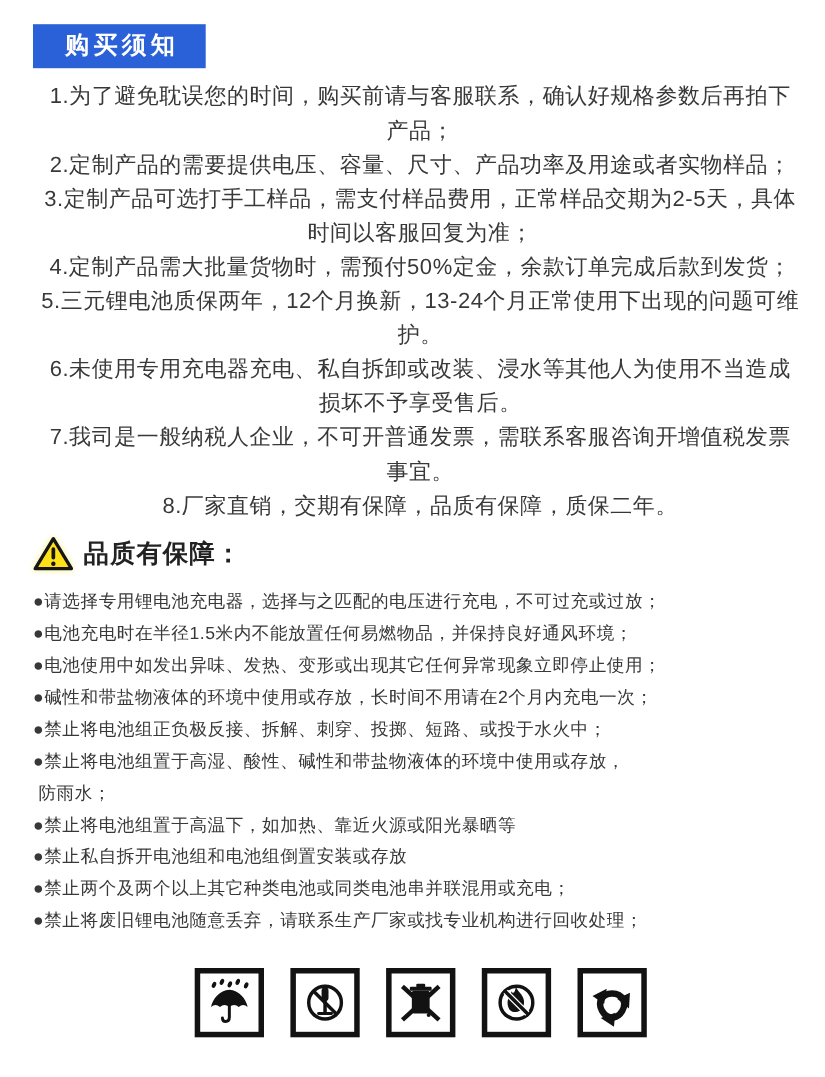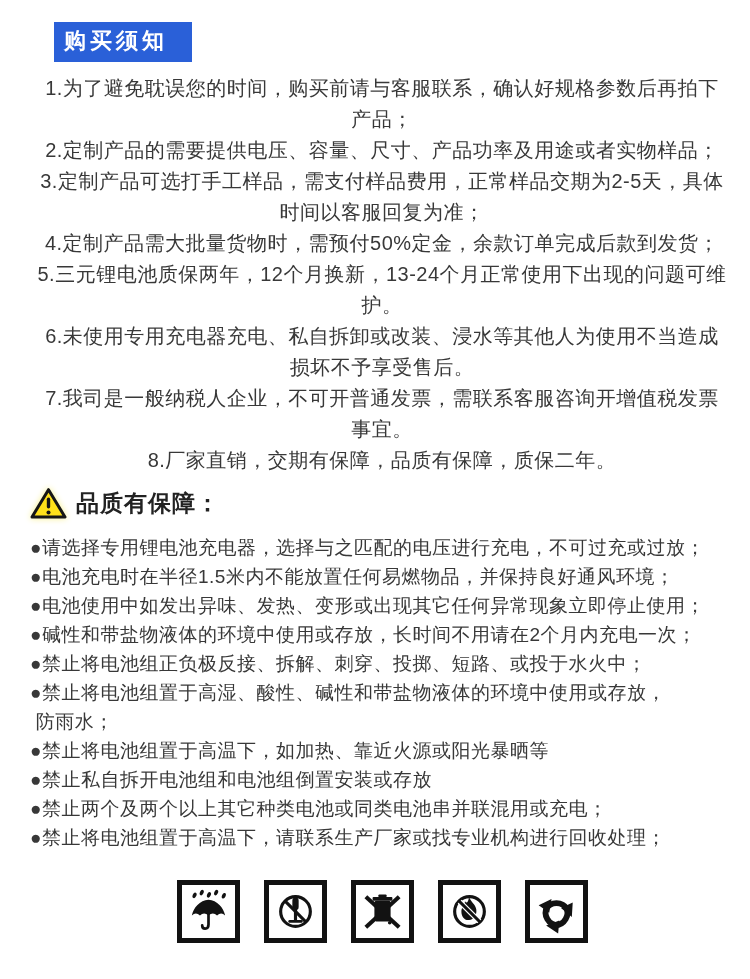--- a/index.html
+++ b/index.html
@@ -12,23 +12,22 @@
   }
   .page { padding: 22px 16px 0 30px; }
 
   .banner {
     display: inline-block;
     background: var(--banner-bg, #2a60d8);
     color: var(--banner-text, #ffffff);
     font-size: 22px;
     font-weight: bold;
     letter-spacing: 4px;
-    padding: 4px 24px 6px 10px;
+    padding: 4px 24px 6px 29px;
     margin-bottom: 11px;
-    margin-left: 24px;
   }
 
   .notice-list .notice-item {
     font-size: 20px;
     line-height: 31px;
     letter-spacing: 0.5px;
     white-space: pre;
     text-align: center;
   }
 
@@ -36,21 +35,21 @@
     display: flex;
     align-items: center;
     gap: 9px;
     margin: 11px 0 13px 0;
   }
   .warn-icon svg { width: 37px; height: 33px; display: block; filter: drop-shadow(0 0 3px #f7f08a); }
   .warn-icon .tri { fill: var(--warning-yellow, #ffe11a); stroke: #161616; }
   .warn-title { font-size: 23px; font-weight: bold; letter-spacing: 1px; color: #222; }
 
   .bullet-list .bullet-item {
-    font-size: 19px;
+    font-size: 16px;
     line-height: 29px;
     letter-spacing: 0.5px;
     white-space: pre;
   }
 
   .icons-row {
     display: flex;
     justify-content: center;
     gap: 24px;
     margin-top: 28px;
@@ -104,21 +103,21 @@
     <div class="bullet-item">●请选择专用锂电池充电器，选择与之匹配的电压进行充电，不可过充或过放；</div>
     <div class="bullet-item">●电池充电时在半径1.5米内不能放置任何易燃物品，并保持良好通风环境；</div>
     <div class="bullet-item">●电池使用中如发出异味、发热、变形或出现其它任何异常现象立即停止使用；</div>
     <div class="bullet-item">●碱性和带盐物液体的环境中使用或存放，长时间不用请在2个月内充电一次；</div>
     <div class="bullet-item">●禁止将电池组正负极反接、拆解、刺穿、投掷、短路、或投于水火中；</div>
     <div class="bullet-item">●禁止将电池组置于高湿、酸性、碱性和带盐物液体的环境中使用或存放，
  防雨水；</div>
     <div class="bullet-item">●禁止将电池组置于高温下，如加热、靠近火源或阳光暴晒等</div>
     <div class="bullet-item">●禁止私自拆开电池组和电池组倒置安装或存放</div>
     <div class="bullet-item">●禁止两个及两个以上其它种类电池或同类电池串并联混用或充电；</div>
-    <div class="bullet-item">●禁止将电池组置于高温下，请联系生产厂家或找专业机构进行回收处理；</div>
+    <div class="bullet-item">●禁止将废旧锂电池随意丢弃，请联系生产厂家或找专业机构进行回收处理；</div>
   </div>
 
   <div class="icons-row">
 
     <div class="sicon">
       <svg viewBox="0 0 100 100" aria-hidden="true">
         <ellipse class="ink" cx="19" cy="14" rx="4" ry="6.5" transform="rotate(24 19 14)"></ellipse>
         <ellipse class="ink" cx="35" cy="8" rx="4" ry="6.5" transform="rotate(24 35 8)"></ellipse>
         <ellipse class="ink" cx="51" cy="13" rx="4" ry="6.5" transform="rotate(24 51 13)"></ellipse>
         <ellipse class="ink" cx="67" cy="8" rx="4" ry="6.5" transform="rotate(24 67 8)"></ellipse>

